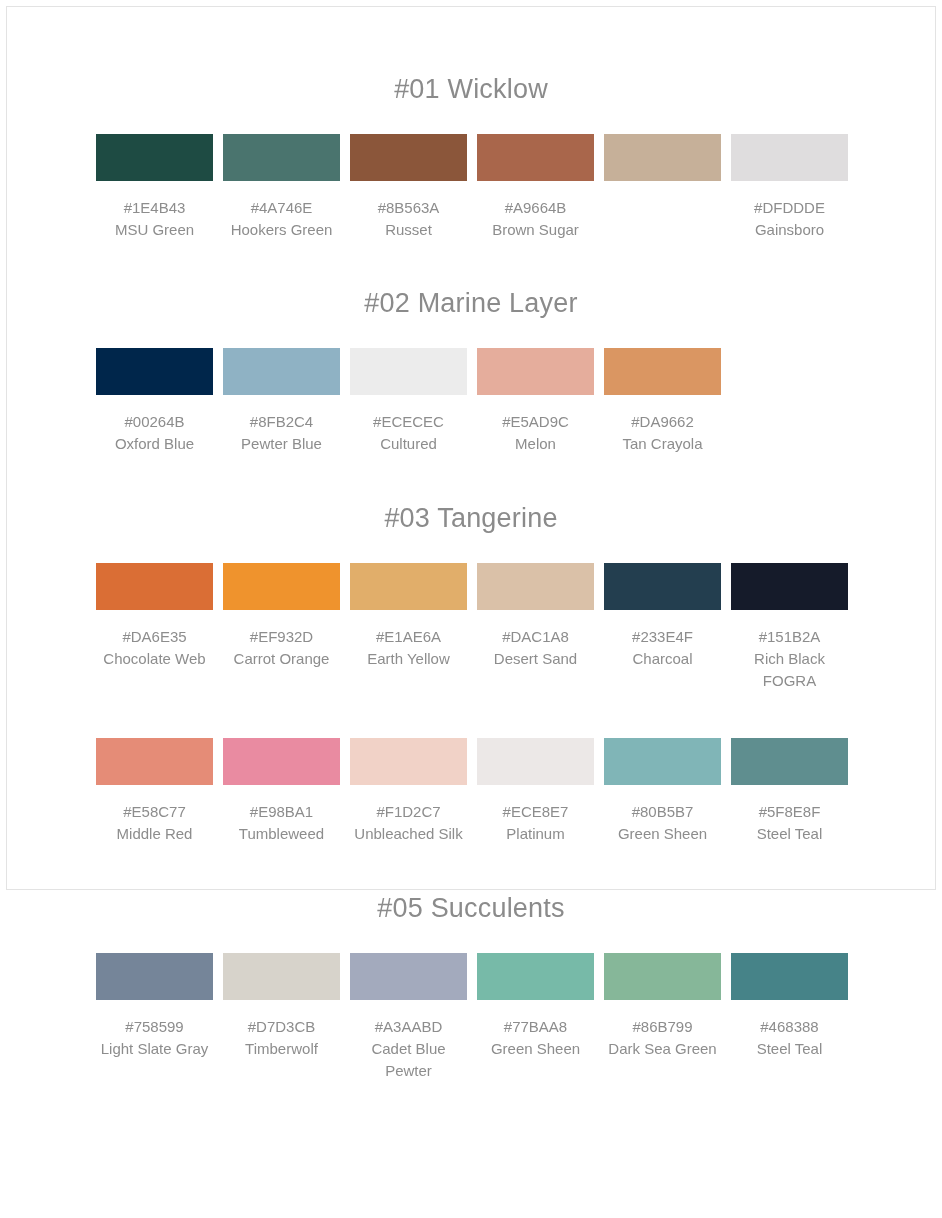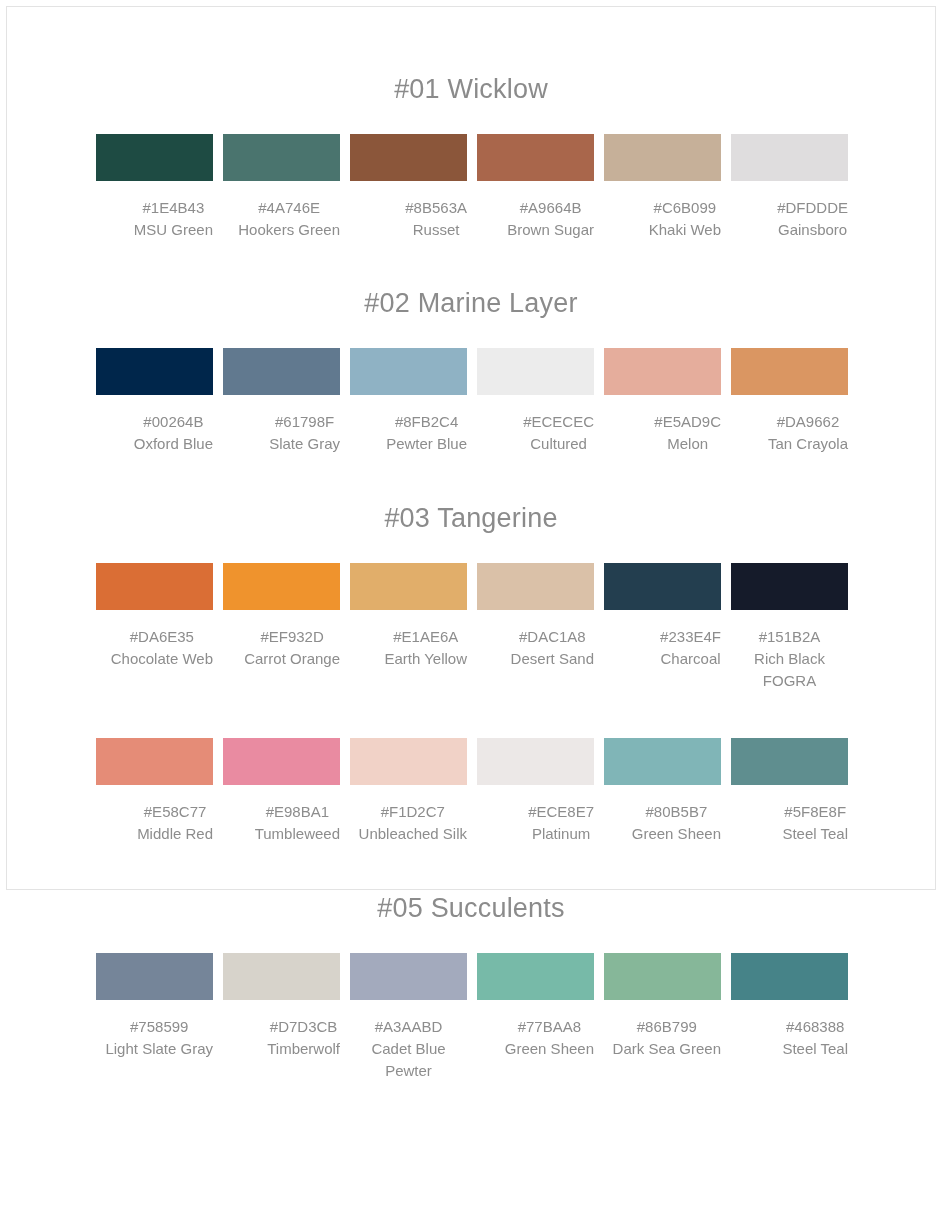--- a/index.html
+++ b/index.html
@@ -60,21 +60,21 @@
     justify-content: flex-start;
     align-items: flex-start;
     gap: 10px;
   }
 
   .swatch-cell {
     width: 117px;
     flex: 0 0 117px;
     display: flex;
     flex-direction: column;
-    align-items: flex-end;
+    align-items: center;
   }
 
   .swatch-chip {
     width: 117px;
     height: 47px;
     display: block;
   }
 
   .swatch-labels {
     margin-top: 16px;
@@ -124,24 +124,20 @@
           </div>
           <div class="swatch-cell">
             <div class="swatch-chip" style="background-color: rgb(169, 102, 75);"></div>
             <div class="swatch-labels">
               <span class="swatch-hex">#A9664B</span>
               <span class="swatch-name">Brown Sugar</span>
             </div>
           </div>
           <div class="swatch-cell">
             <div class="swatch-chip" style="background-color: rgb(198, 176, 153);"></div>
-            <div class="swatch-labels">
-              <span class="swatch-hex">#C6B099</span>
-              <span class="swatch-name">Khaki Web</span>
-            </div>
           </div>
           <div class="swatch-cell">
             <div class="swatch-chip" style="background-color: rgb(223, 221, 222);"></div>
             <div class="swatch-labels">
               <span class="swatch-hex">#DFDDDE</span>
               <span class="swatch-name">Gainsboro</span>
             </div>
           </div>
         </div>
       </div>
@@ -149,27 +145,20 @@
         <div class="palette-title">#02 Marine Layer</div>
         <div class="swatch-row">
           <div class="swatch-cell">
             <div class="swatch-chip" style="background-color: rgb(0, 38, 75);"></div>
             <div class="swatch-labels">
               <span class="swatch-hex">#00264B</span>
               <span class="swatch-name">Oxford Blue</span>
             </div>
           </div>
           <div class="swatch-cell">
-            <div class="swatch-chip" style="background-color: rgb(97, 121, 143);"></div>
-            <div class="swatch-labels">
-              <span class="swatch-hex">#61798F</span>
-              <span class="swatch-name">Slate Gray</span>
-            </div>
-          </div>
-          <div class="swatch-cell">
             <div class="swatch-chip" style="background-color: rgb(143, 178, 196);"></div>
             <div class="swatch-labels">
               <span class="swatch-hex">#8FB2C4</span>
               <span class="swatch-name">Pewter Blue</span>
             </div>
           </div>
           <div class="swatch-cell">
             <div class="swatch-chip" style="background-color: rgb(236, 236, 236);"></div>
             <div class="swatch-labels">
               <span class="swatch-hex">#ECECEC</span>

